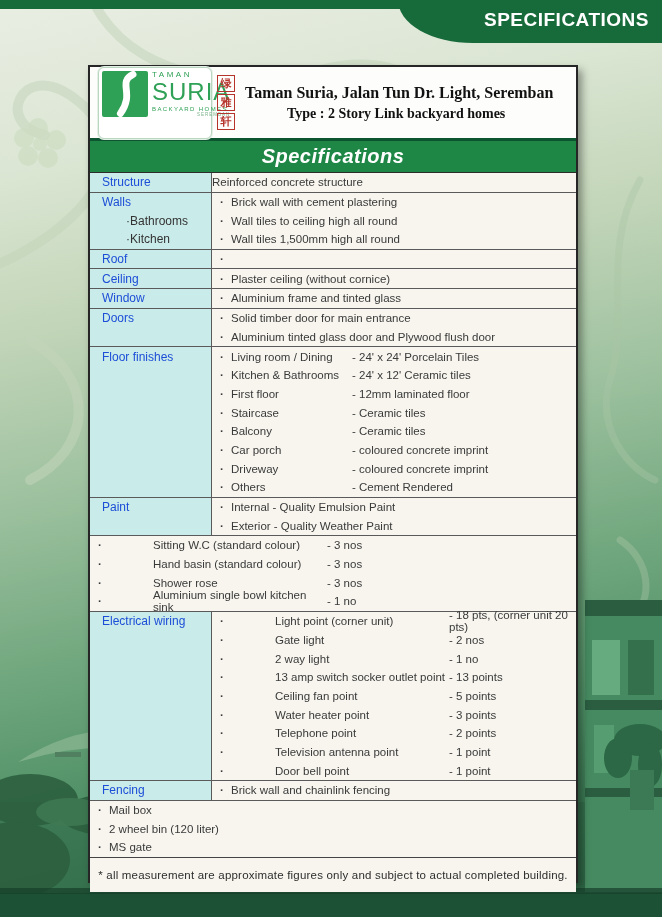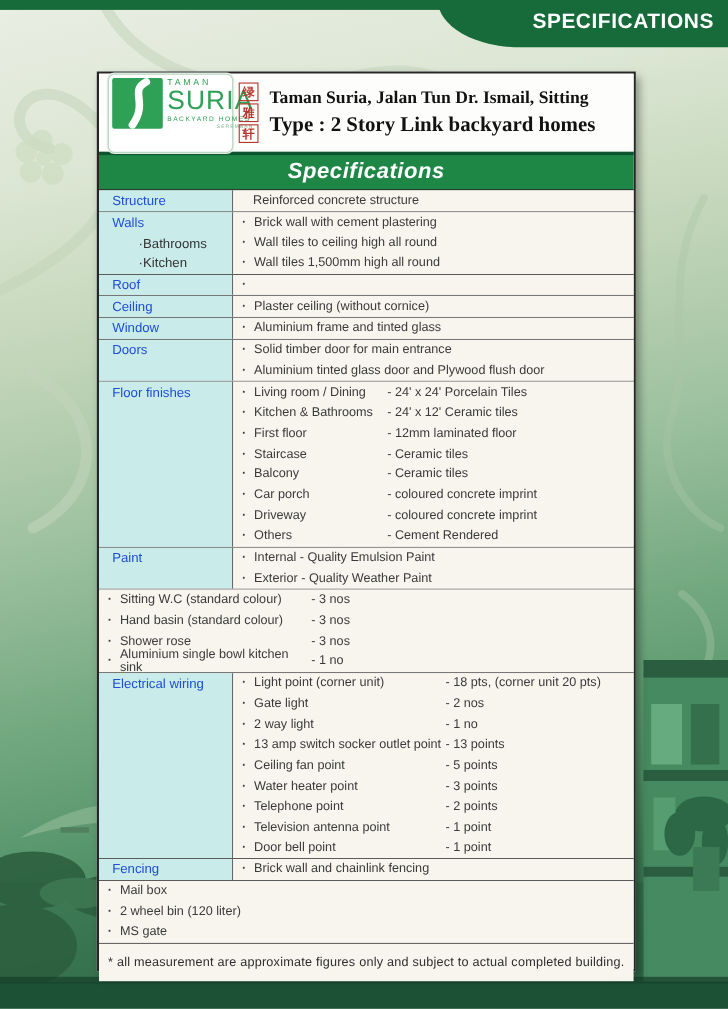--- a/index.html
+++ b/index.html
@@ -41,43 +41,43 @@
   
   .seal{display:flex;flex-direction:column;gap:2px;margin-left:5px;flex:0 0 auto;}
   .seal-char{
     width:16px;height:15px;border:1px solid var(--seal_red);color:var(--seal_red);
     font-size:11px;line-height:15px;text-align:center;font-weight:bold;
     font-family:"DejaVu Sans",sans-serif;
   }
   
   .title-block{margin-left:10px;font-family:"Liberation Serif",serif;color:#121212;white-space:nowrap;}
   .doc-title{font-size:16px;font-weight:bold;}
-  .doc-subtitle{font-size:19px;font-weight:bold;margin-top:4px;}
+  .doc-subtitle{font-size:14px;font-weight:bold;margin-top:4px;margin-left:42px;}
   
   .spec-bar{
     height:35px;background:var(--bar_green);border-top:3px solid #0d5530;border-bottom:1px solid #2c2c2c;
     display:flex;align-items:center;justify-content:center;box-sizing:border-box;
   }
   .spec-bar span{color:#fff;font-size:20px;font-weight:bold;font-style:italic;letter-spacing:.5px;}
   
   :root{--lh:18.69px;}
   .t-body{}
   .t-row{display:flex;}
   .t-row + .t-row{border-top:1px solid #5a5a5a;}
   .t-label{flex:0 0 122px;width:122px;background:var(--label_cyan);border-right:1px solid #5a5a5a;box-sizing:border-box;}
   .t-content{flex:1;background:var(--paper);}
   .t-lab-line,.t-sub-line,.t-line{height:var(--lh);display:flex;align-items:center;}
   .t-lab-line{padding-left:12px;font-size:12px;color:#1d4ed8;}
   .t-sub-line{padding-left:36px;font-size:12px;color:#333;}
   .t-line{padding-left:8px;font-size:11.5px;color:#3a3a3a;}
-  .t-line.no-bullet{padding-left:18px;}
+  .t-line.no-bullet{padding-left:0;}
   .bullet{width:11px;font-weight:bold;color:#3a3a3a;flex:0 0 auto;}
   .itext{flex:0 1 auto;}
   .val-near .itext{flex:0 0 121px;}
-  .val-far .itext{flex:0 0 174px;}
+  .val-far .itext{flex:0 0 174px;margin-left:44px;}
   .ival{flex:0 1 auto;}
   
   .footnote-bar{
     height:34px;background:var(--paper);border-top:1.5px solid #444;
     display:flex;align-items:center;justify-content:center;
     font-size:11.5px;color:#2e2e2e;letter-spacing:.2px;
   }
 </style>
 </head>
 <body>
@@ -163,21 +163,21 @@
         <span class="logo-tag">BACKYARD HOMES</span>
         <span class="logo-loc">SEREMBAN</span>
       </div>
     </div>
     <div class="seal">
         <div class="seal-char">绿</div>
         <div class="seal-char">雅</div>
         <div class="seal-char">轩</div>
       </div>
     <div class="title-block">
-      <div class="doc-title">Taman Suria, Jalan Tun Dr. Ismail, Sitting</div>
+      <div class="doc-title">Taman Suria, Jalan Tun Dr. Light, Seremban</div>
       <div class="doc-subtitle">Type : 2 Story Link backyard homes</div>
     </div>
   </div>
 
   <div class="spec-bar">
     <span>Specifications</span>
   </div>
 
   <div class="t-body">
       <div class="t-row">

